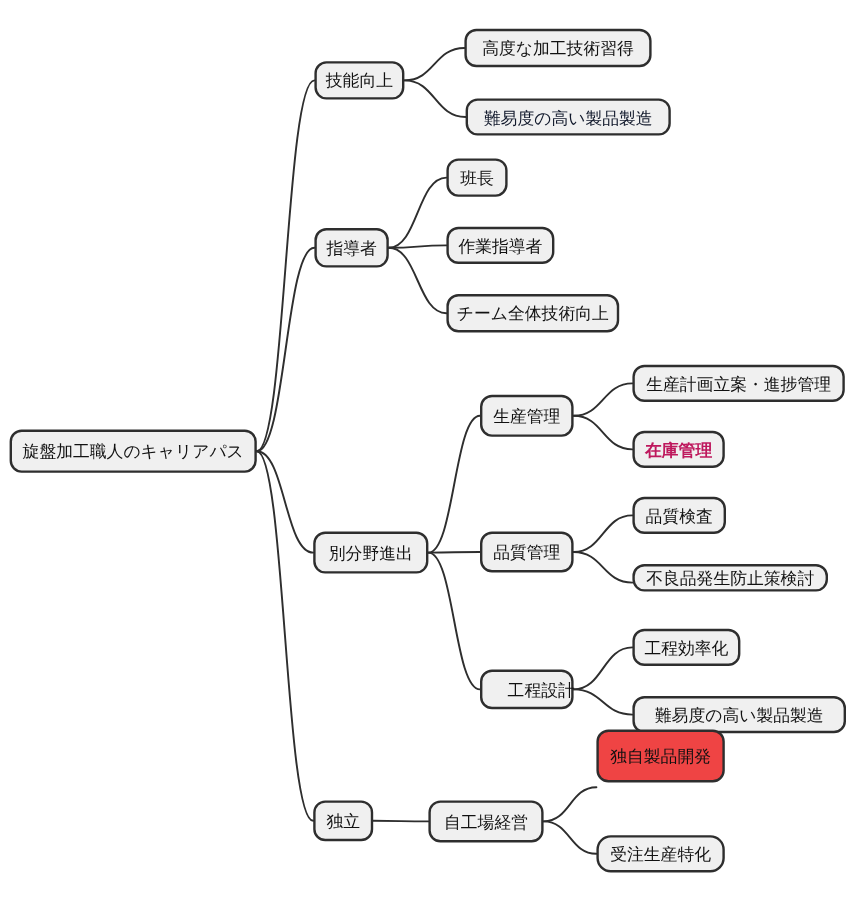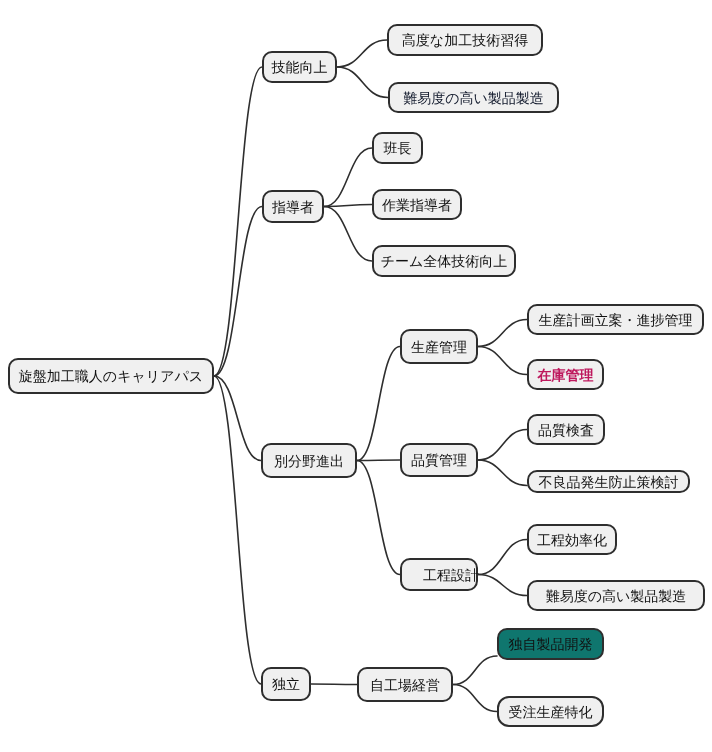--- a/index.html
+++ b/index.html
@@ -86,16 +86,16 @@
       <div class="node" style="left: 527px; top: 304px; width: 177px; height: 31px; background: rgb(240, 240, 240); border-color: rgb(46, 46, 46); color: rgb(17, 17, 17);">生産計画立案・進捗管理</div>
       <div class="node" style="left: 527px; top: 359px; width: 77px; height: 31px; background: rgb(240, 240, 240); border-color: rgb(46, 46, 46); color: #be185d; font-weight: bold;">在庫管理</div>
       <div class="node" style="left: 400px; top: 443px; width: 78px; height: 34px; background: rgb(240, 240, 240); border-color: rgb(46, 46, 46); color: rgb(17, 17, 17);">品質管理</div>
       <div class="node" style="left: 527px; top: 414px; width: 78px; height: 31px; background: rgb(240, 240, 240); border-color: rgb(46, 46, 46); color: rgb(17, 17, 17);">品質検査</div>
       <div class="node" style="left: 527px; top: 470px; width: 163px; height: 23px; background: rgb(240, 240, 240); border-color: rgb(46, 46, 46); color: rgb(17, 17, 17);">不良品発生防止策検討</div>
       <div class="node" style="left: 400px; top: 558px; width: 78px; height: 33px; background: rgb(240, 240, 240); border-color: rgb(46, 46, 46); color: rgb(17, 17, 17); padding-left: 24px;">工程設計</div>
       <div class="node" style="left: 527px; top: 524px; width: 90px; height: 31px; background: rgb(240, 240, 240); border-color: rgb(46, 46, 46); color: rgb(17, 17, 17);">工程効率化</div>
       <div class="node" style="left: 527px; top: 580px; width: 178px; height: 31px; background: rgb(240, 240, 240); border-color: rgb(46, 46, 46); color: rgb(17, 17, 17);">難易度の高い製品製造</div>
       <div class="node" style="left: 261px; top: 667px; width: 50px; height: 34px; background: rgb(240, 240, 240); border-color: rgb(46, 46, 46); color: rgb(17, 17, 17);">独立</div>
       <div class="node" style="left: 357px; top: 667px; width: 96px; height: 35px; background: rgb(240, 240, 240); border-color: rgb(46, 46, 46); color: rgb(17, 17, 17);">自工場経営</div>
-      <div class="node" style="left: 497px; top: 628px; width: 107px; height: 32px; background: #0f766e; border-color: rgb(46, 46, 46); color: rgb(17, 17, 17);">独自製品開発</div>
+      <div class="node" style="left: 497px; top: 608px; width: 107px; height: 44px; background: #ef4444; border-color: rgb(46, 46, 46); color: rgb(17, 17, 17);">独自製品開発</div>
       <div class="node" style="left: 497px; top: 696px; width: 107px; height: 31px; background: rgb(240, 240, 240); border-color: rgb(46, 46, 46); color: rgb(17, 17, 17); border-radius: 12px;">受注生産特化</div>
     </div>
 </div>
 
 </body></html>

